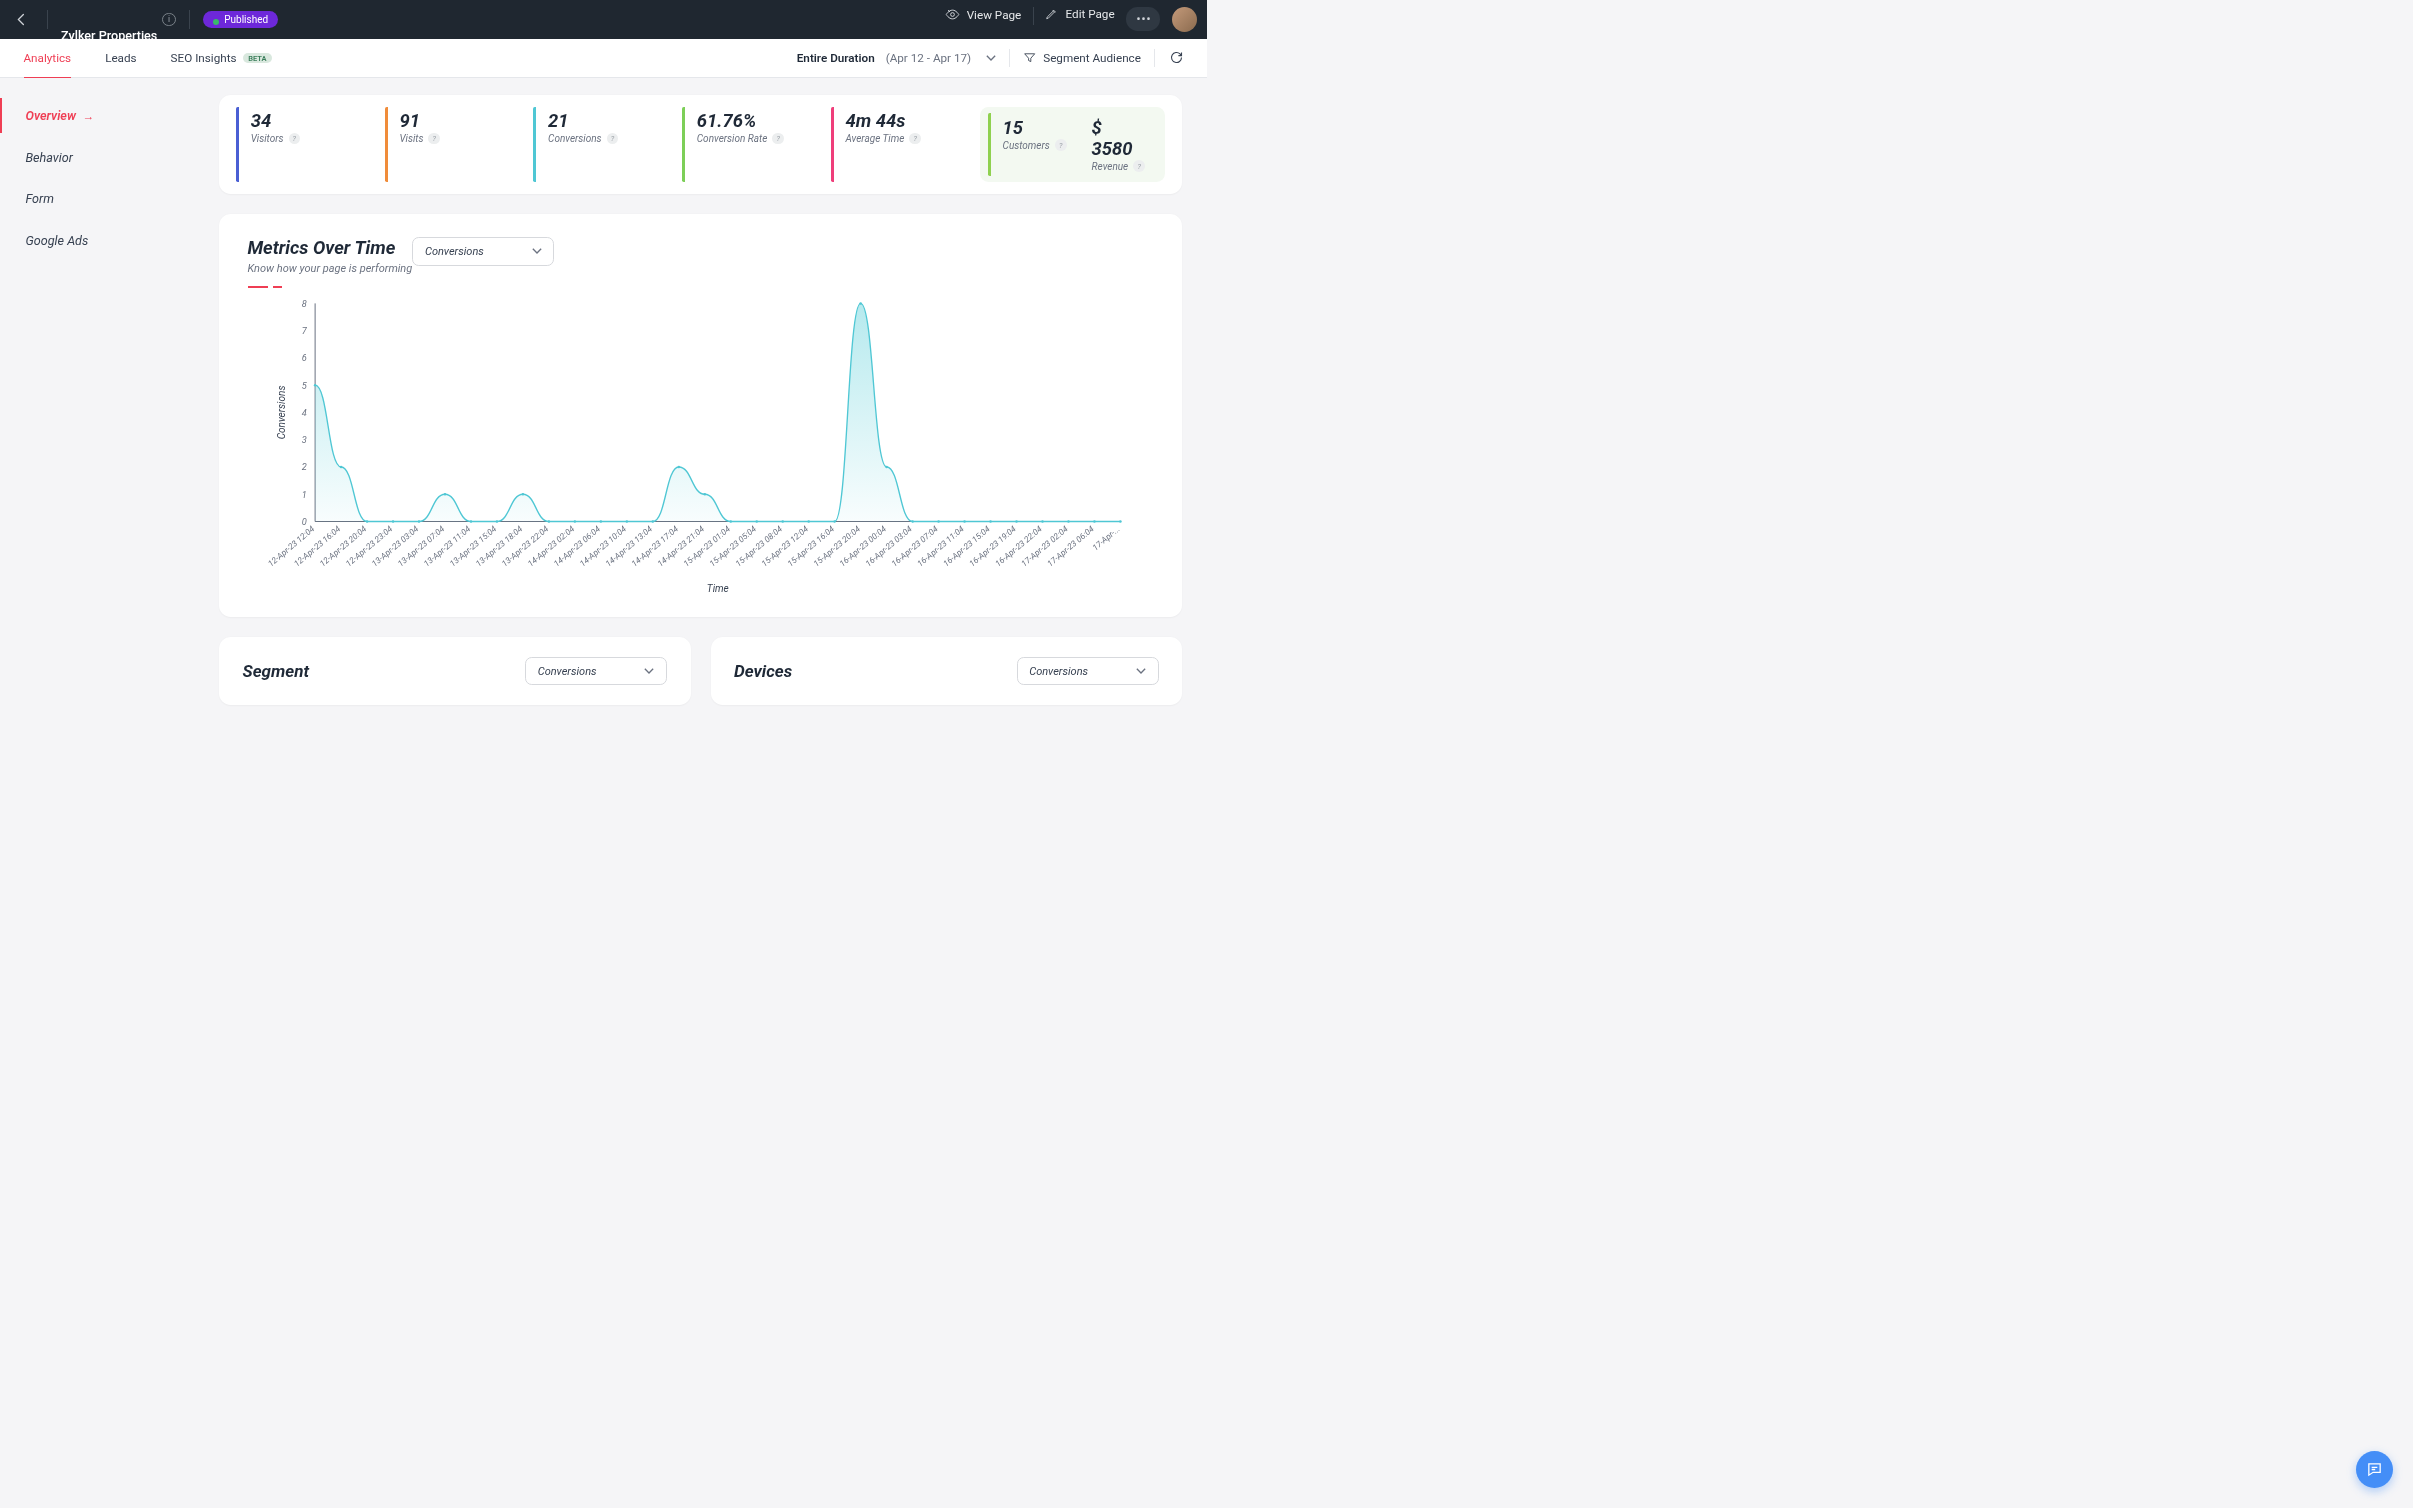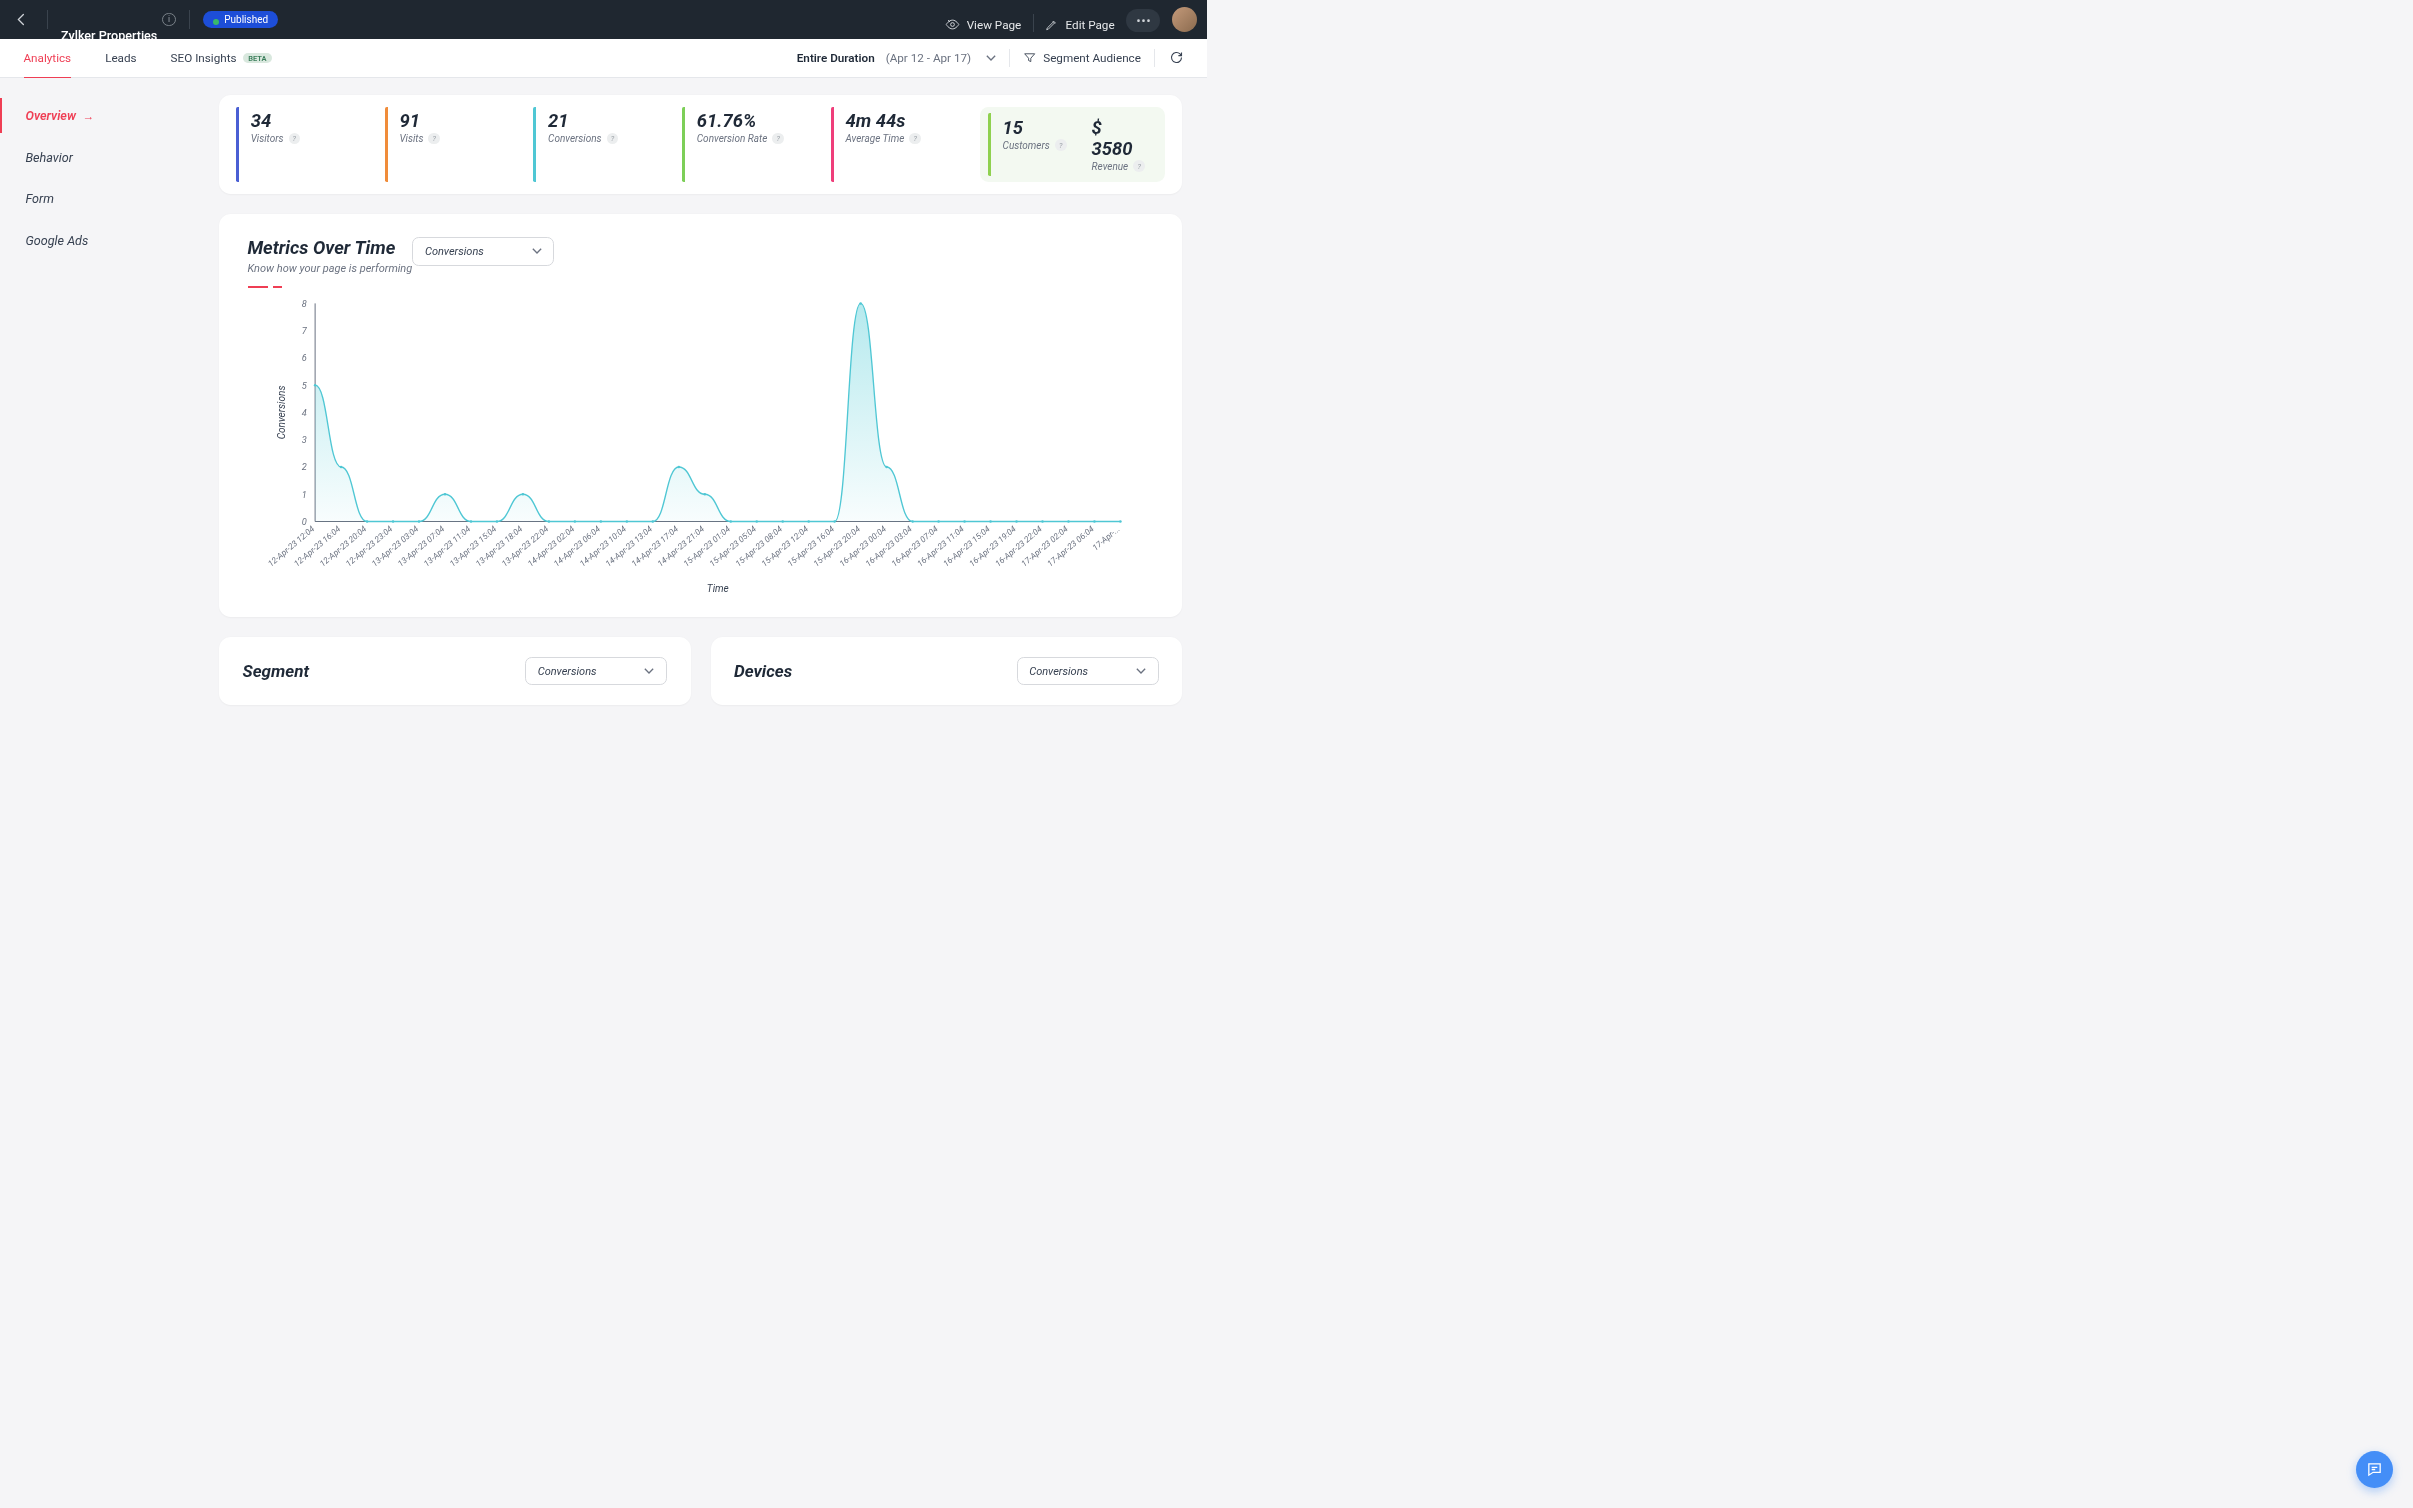--- a/index.html
+++ b/index.html
@@ -4,23 +4,23 @@
 <style>
 * { margin: 0; padding: 0; box-sizing: border-box; font-family: -apple-system, BlinkMacSystemFont, 'Segoe UI', Roboto, sans-serif; }
 body { background: #f5f5f7; width: 1207px; height: 754px; overflow: hidden; }
 
 
 .topbar { height: 39px; background: #1f2730; display: flex; align-items: center; color: #fff; padding: 0 10px; gap: 13.4px; }
 .back-btn { width: 23.5px; height: 23.5px; display: flex; align-items: center; justify-content: center; cursor: pointer; }
 .divider-v { width: 0.8px; height: 18.4px; background: #3a434d; }
 .page-title { font-size: 12.6px; font-weight: 500; margin-top: 32px; }
 .info-icon { width: 13.4px; height: 13.4px; border: 0.8px solid #7a8289; border-radius: 50%; display: inline-flex; align-items: center; justify-content: center; font-size: 8.4px; color: #9aa0a7; margin-left: 5px; }
-.status-pill { display: flex; align-items: flex-end; gap: 5px; background: #1d4ed8; padding: 3.4px 10px; border-radius: 10px; font-size: 10px; }
+.status-pill { display: flex; align-items: flex-end; gap: 5px; background: #6d28d9; padding: 3.4px 10px; border-radius: 10px; font-size: 10px; }
 .status-dot { width: 5.9px; height: 5.9px; background: #39b96a; border-radius: 50%; }
-.topbar-right { margin-left: auto; display: flex; align-items: flex-end; gap: 11.7px; }
+.topbar-right { margin-left: auto; display: flex; align-items: flex-start; gap: 11.7px; }
 .topbar-action { display: flex; align-items: center; gap: 6.7px; font-size: 11.7px; cursor: pointer; color: #e6e8ea; }
 .more-btn { width: 34px; height: 23.5px; background: #2f3842; border-radius: 11.7px; display: flex; align-items: center; justify-content: center; cursor: pointer; }
 .avatar { width: 25px; height: 25px; border-radius: 50%; background: linear-gradient(135deg, #c49a7a, #8a6a4e); }
 
 
 .tabs-row { height: 39px; background: #fff; border-bottom: 0.8px solid #e5e7eb; display: flex; align-items: center; padding: 0 23.5px; }
 .tabs-left { display: flex; gap: 34px; }
 .tab { font-size: 11.7px; color: #374151; cursor: pointer; display: flex; align-items: center; gap: 6.7px; height: 39px; }
 .tab.active { color: #ef3e54; border-bottom: 1.7px solid #ef3e54; }
 .beta-badge { font-size: 7.5px; background: #d9e8de; color: #3a7d5a; padding: 0.8px 5px; border-radius: 6.7px; font-weight: 600; }

